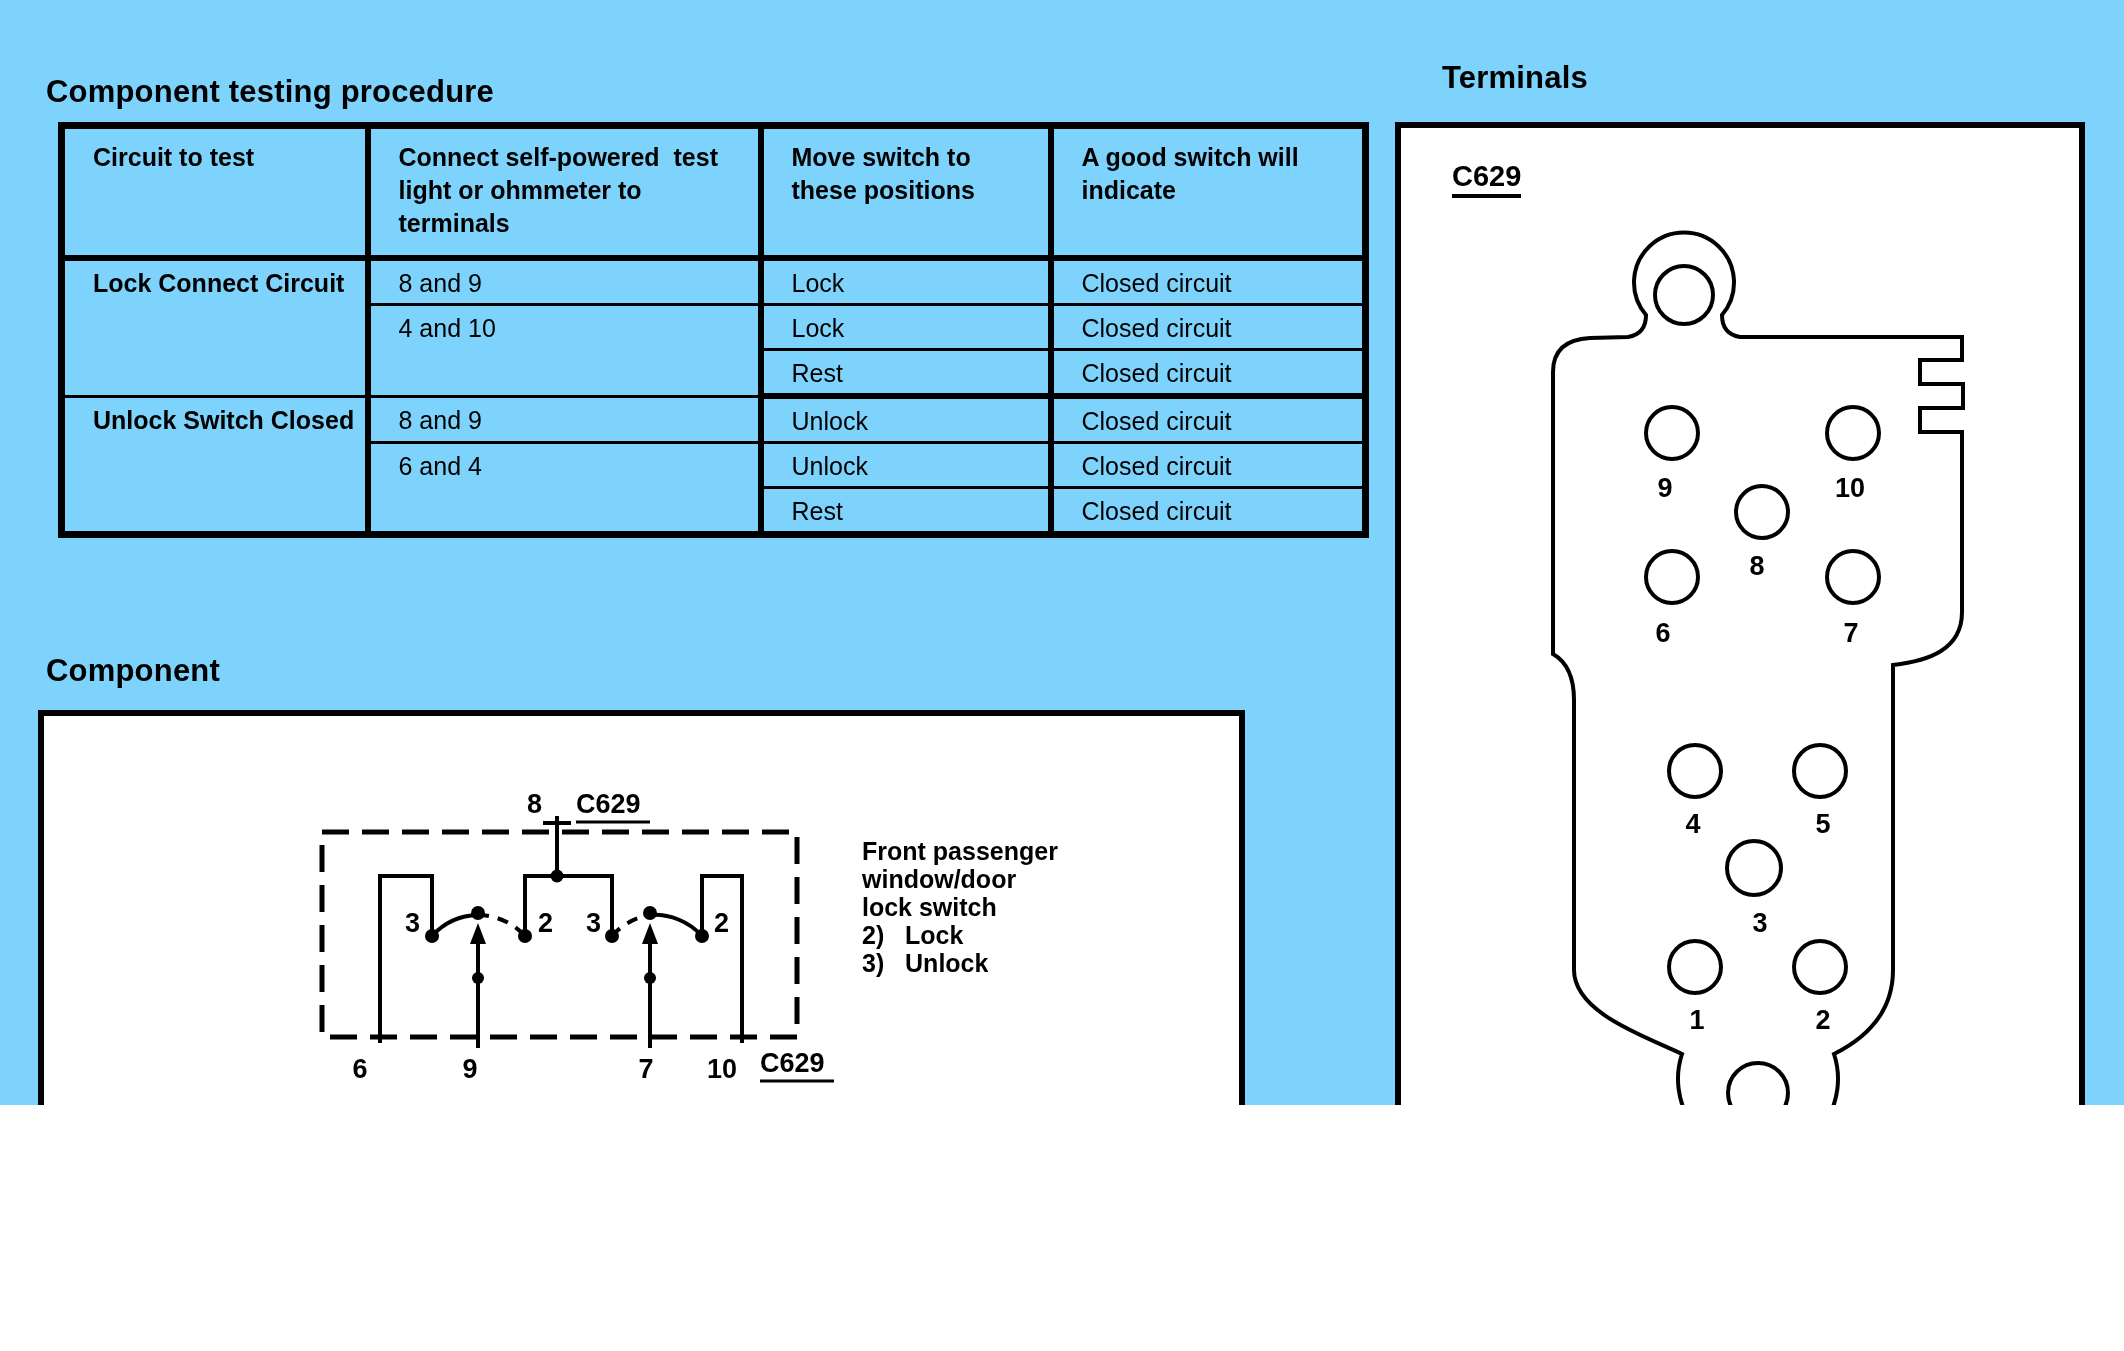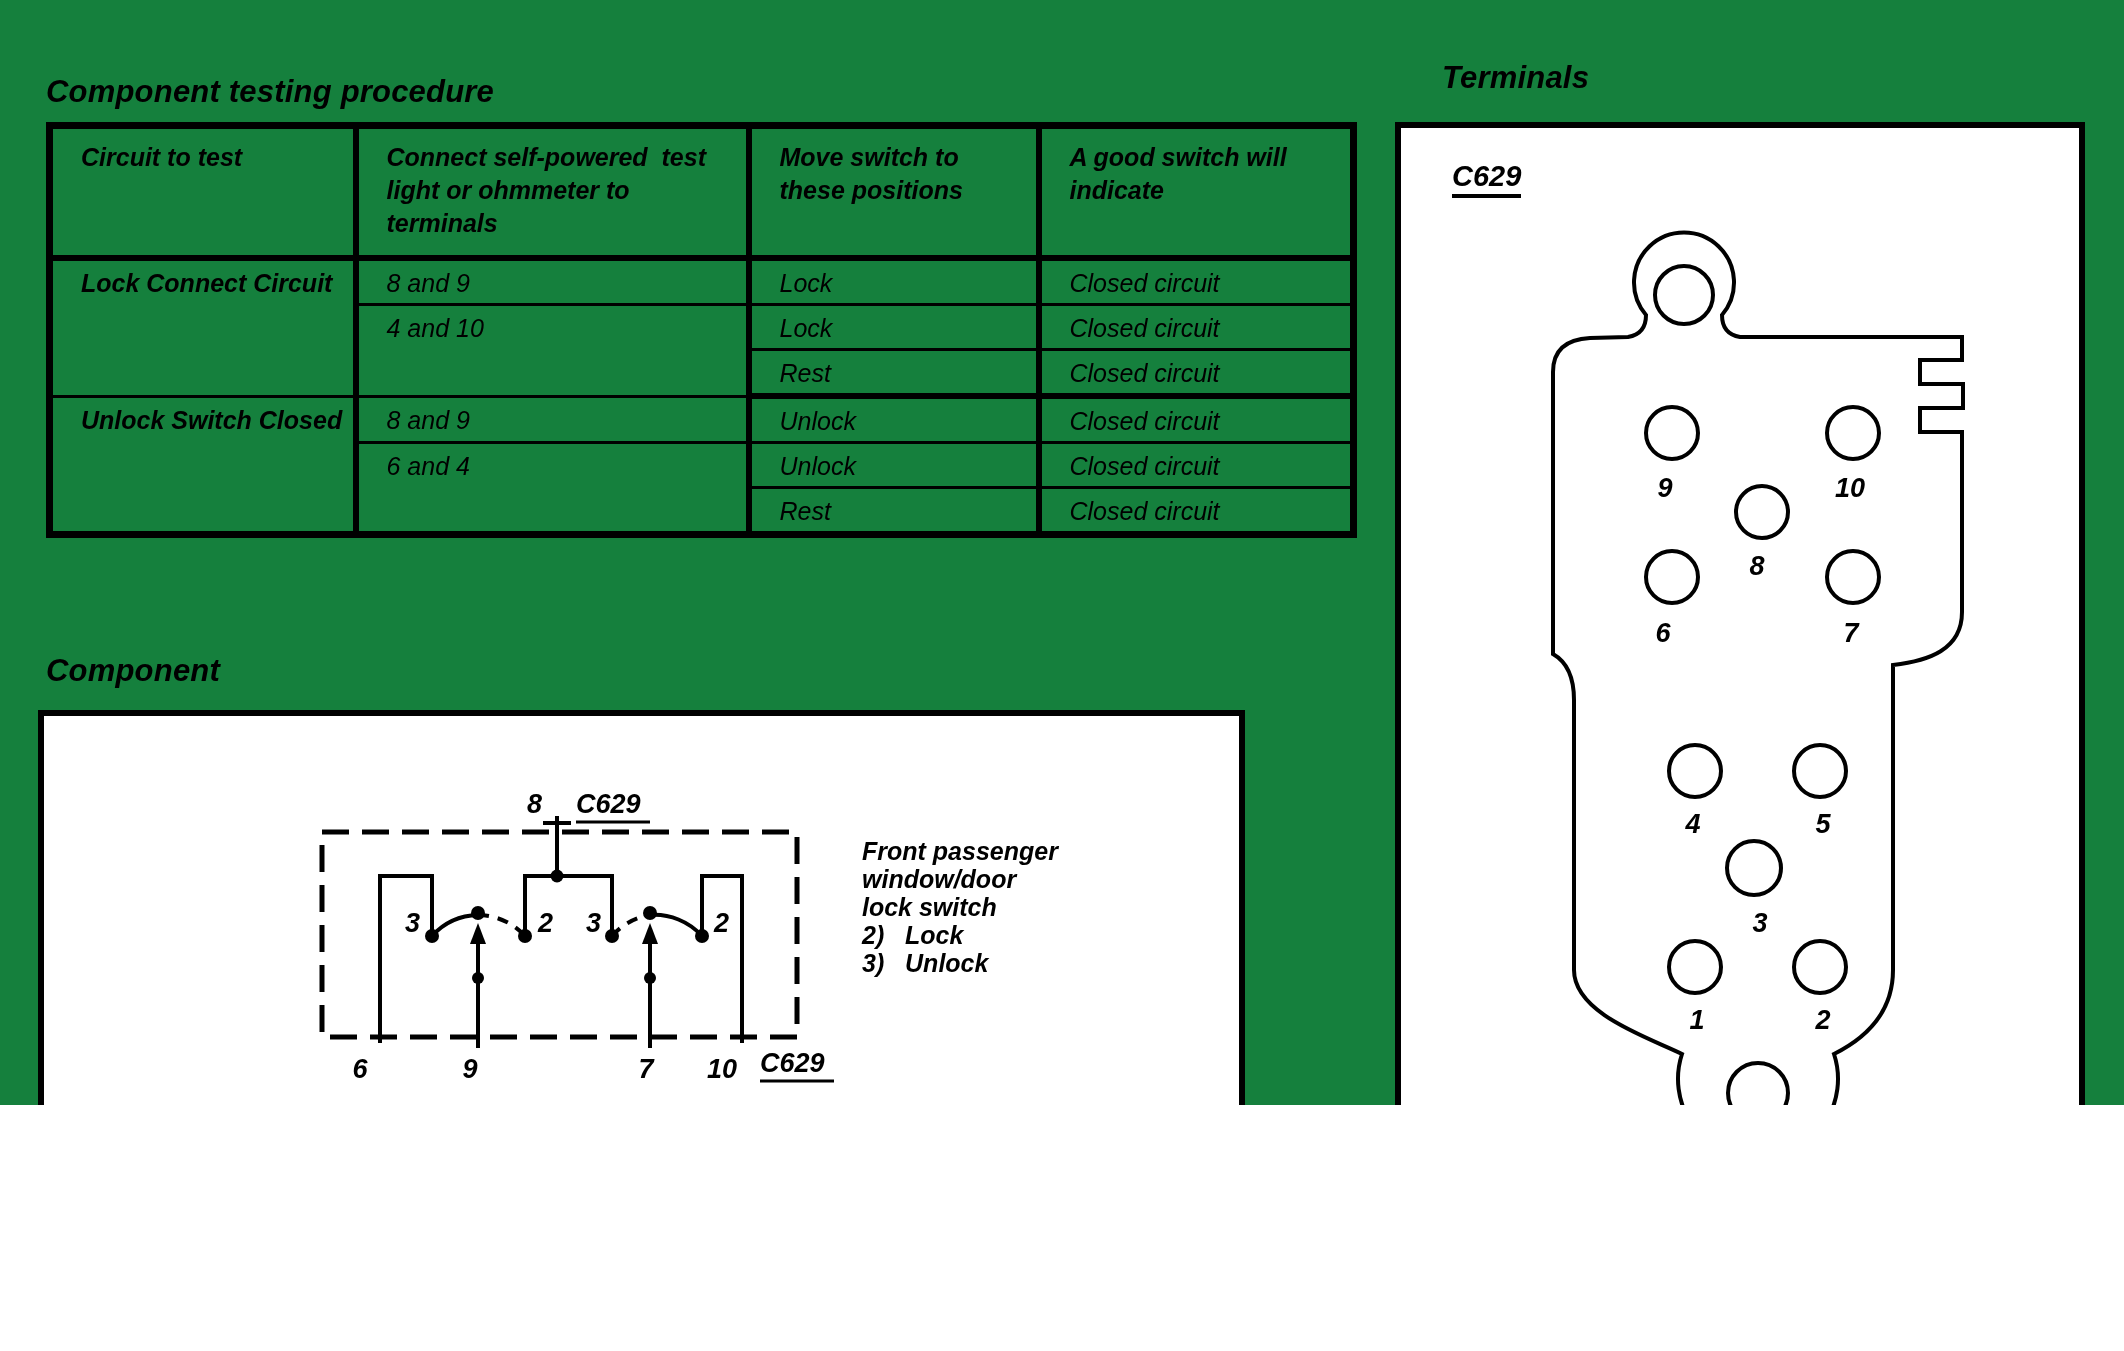--- a/index.html
+++ b/index.html
@@ -1,25 +1,25 @@
 <!DOCTYPE html>
 <html><head>
 <meta charset="utf-8">
 <style>
   html,body{margin:0;padding:0;background:#fff;}
   #canvas{
-    position:relative;width:2124px;height:1105px;background:#15803d;
-    font-family:"Liberation Sans",sans-serif;color:#000;overflow:hidden;font-style:italic;
+    position:relative;width:2124px;height:1105px;background:#7dd3fc;
+    font-family:"Liberation Sans",sans-serif;color:#000;overflow:hidden;
   }
   .section-title{
     position:absolute;font-size:31px;font-weight:bold;letter-spacing:0.2px;
   }
   
   #test-table{
-    position:absolute;left:46px;top:122px;width:1304px;
+    position:absolute;left:58px;top:122px;width:1304px;
     border-collapse:collapse;table-layout:fixed;
   }
   #test-table th,#test-table td{
     border:3px solid #000;vertical-align:top;text-align:left;
     font-size:25px;line-height:33px;padding:6px 10px 2px 28px;
   }
   #test-table{border:7px solid #000;}
   #test-table th{font-weight:bold;height:112px;padding-top:12px;}
   #test-table td{height:34px;font-weight:normal;}
   #test-table td.circuit{font-weight:bold;}

